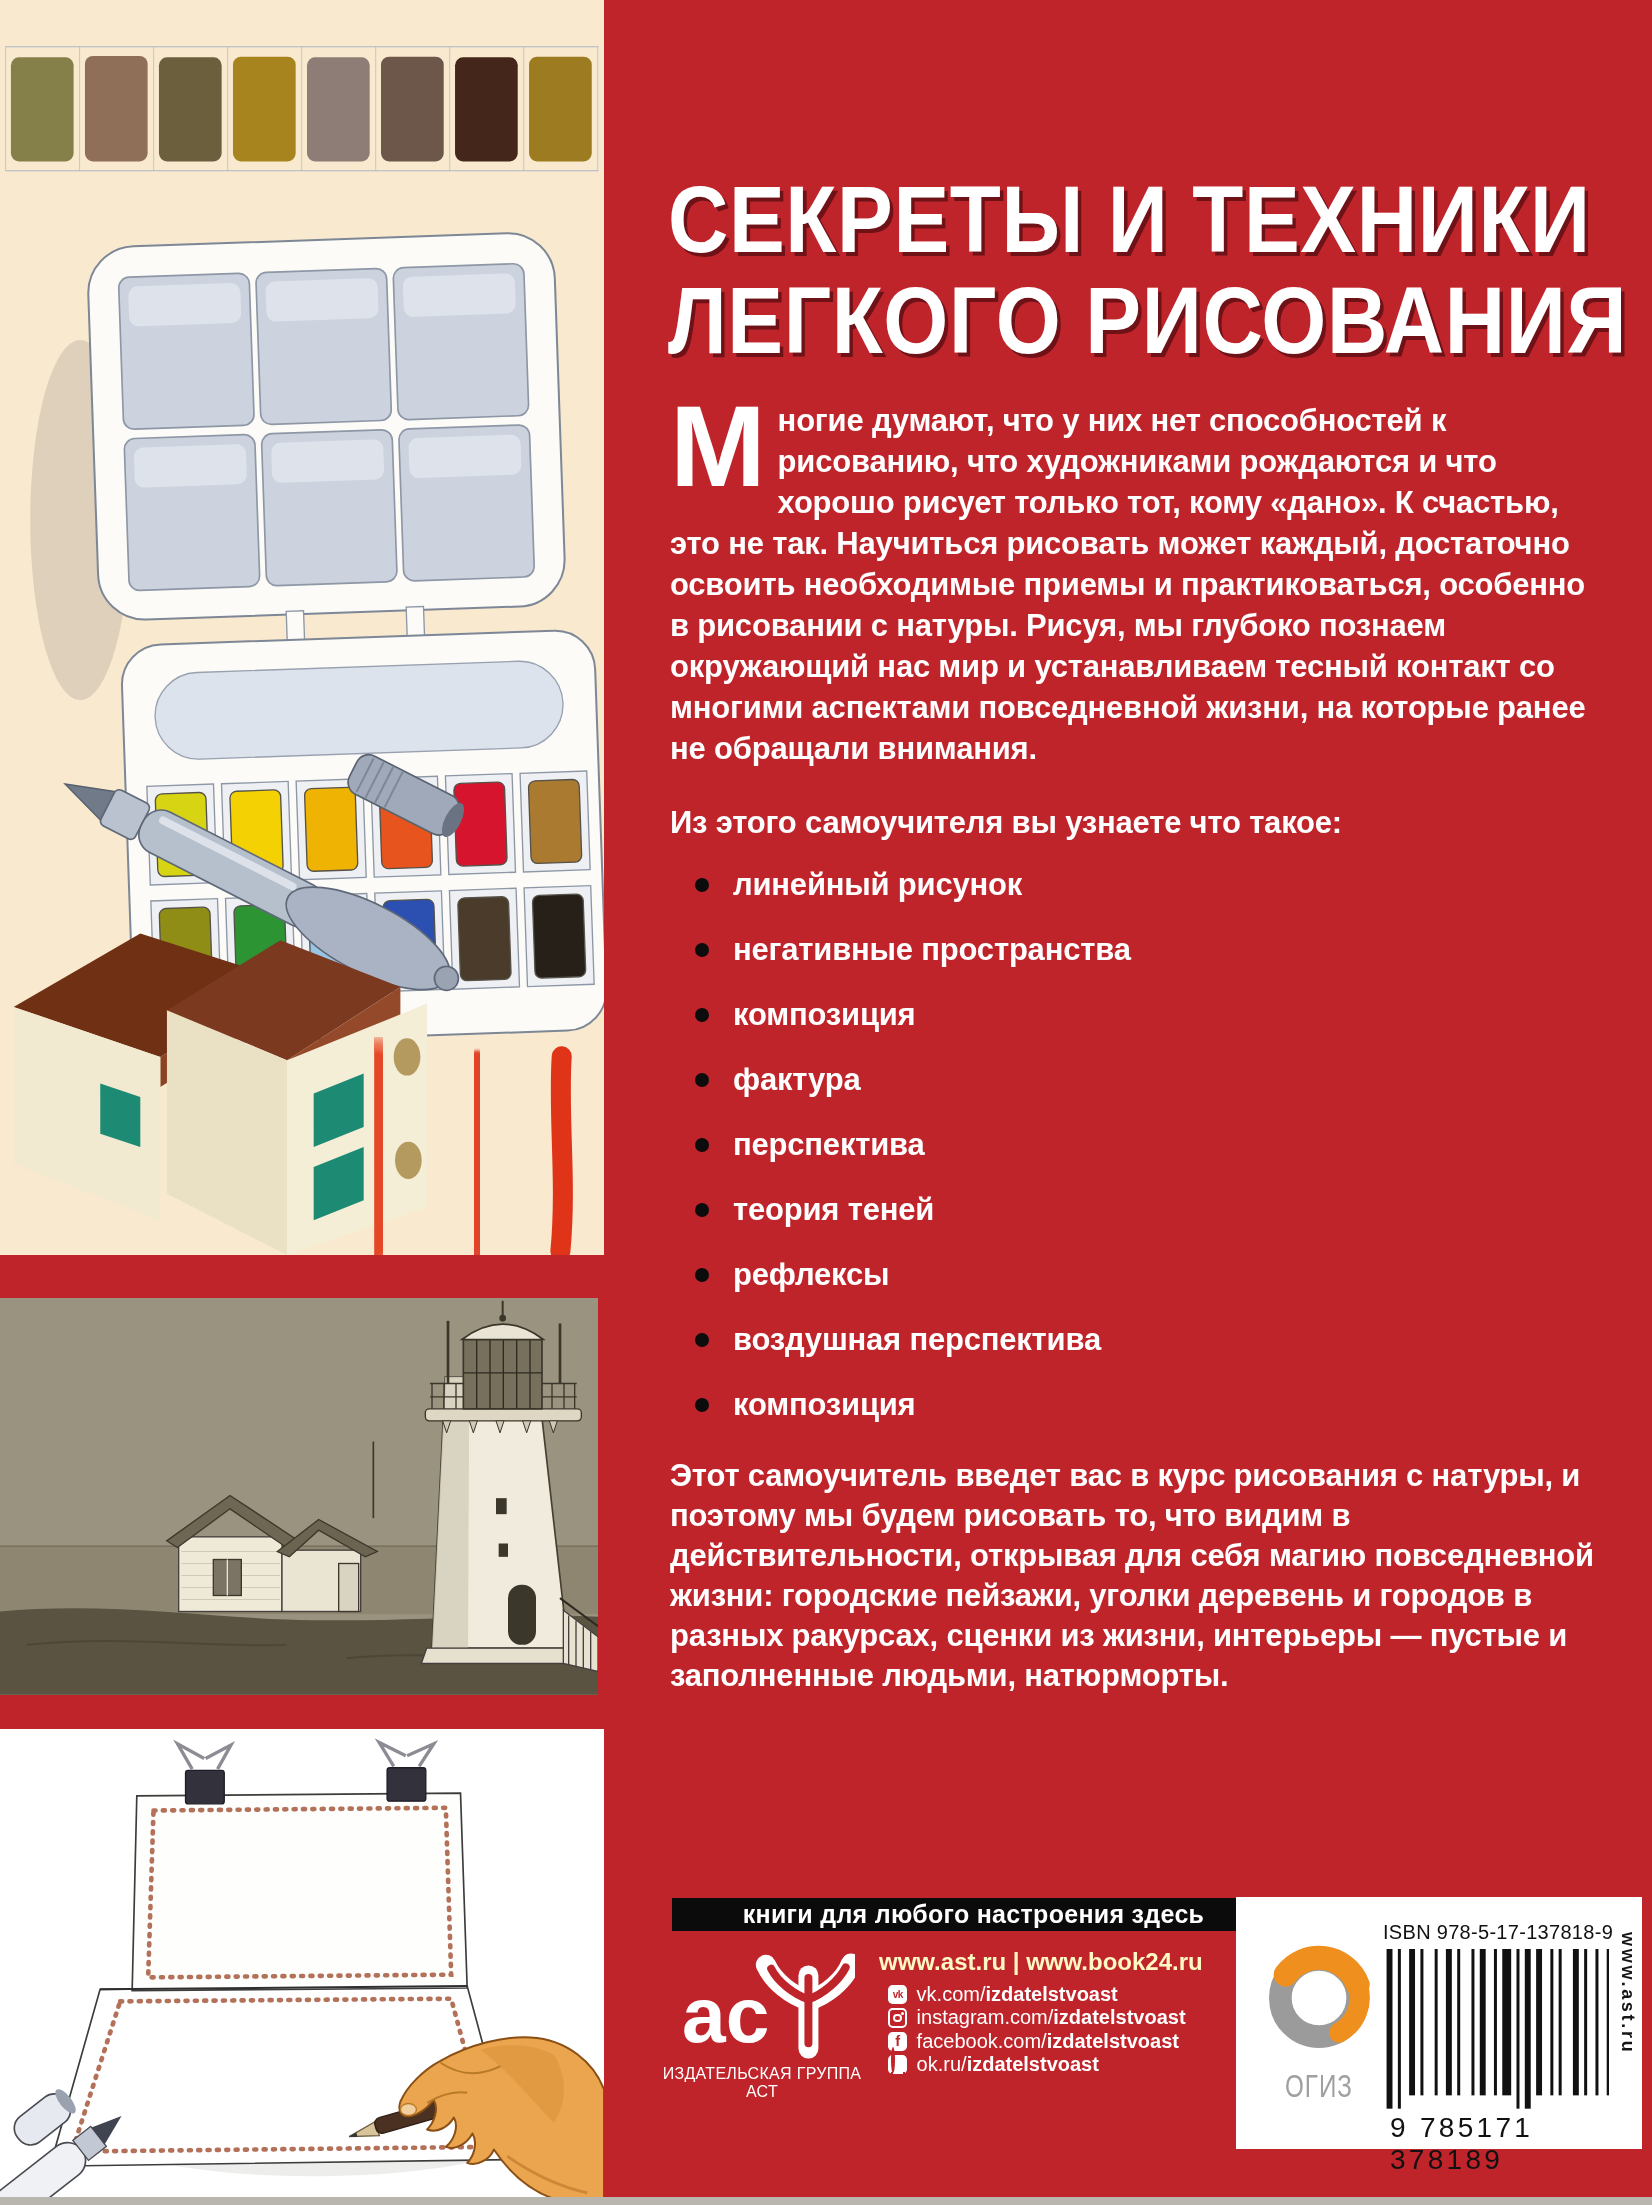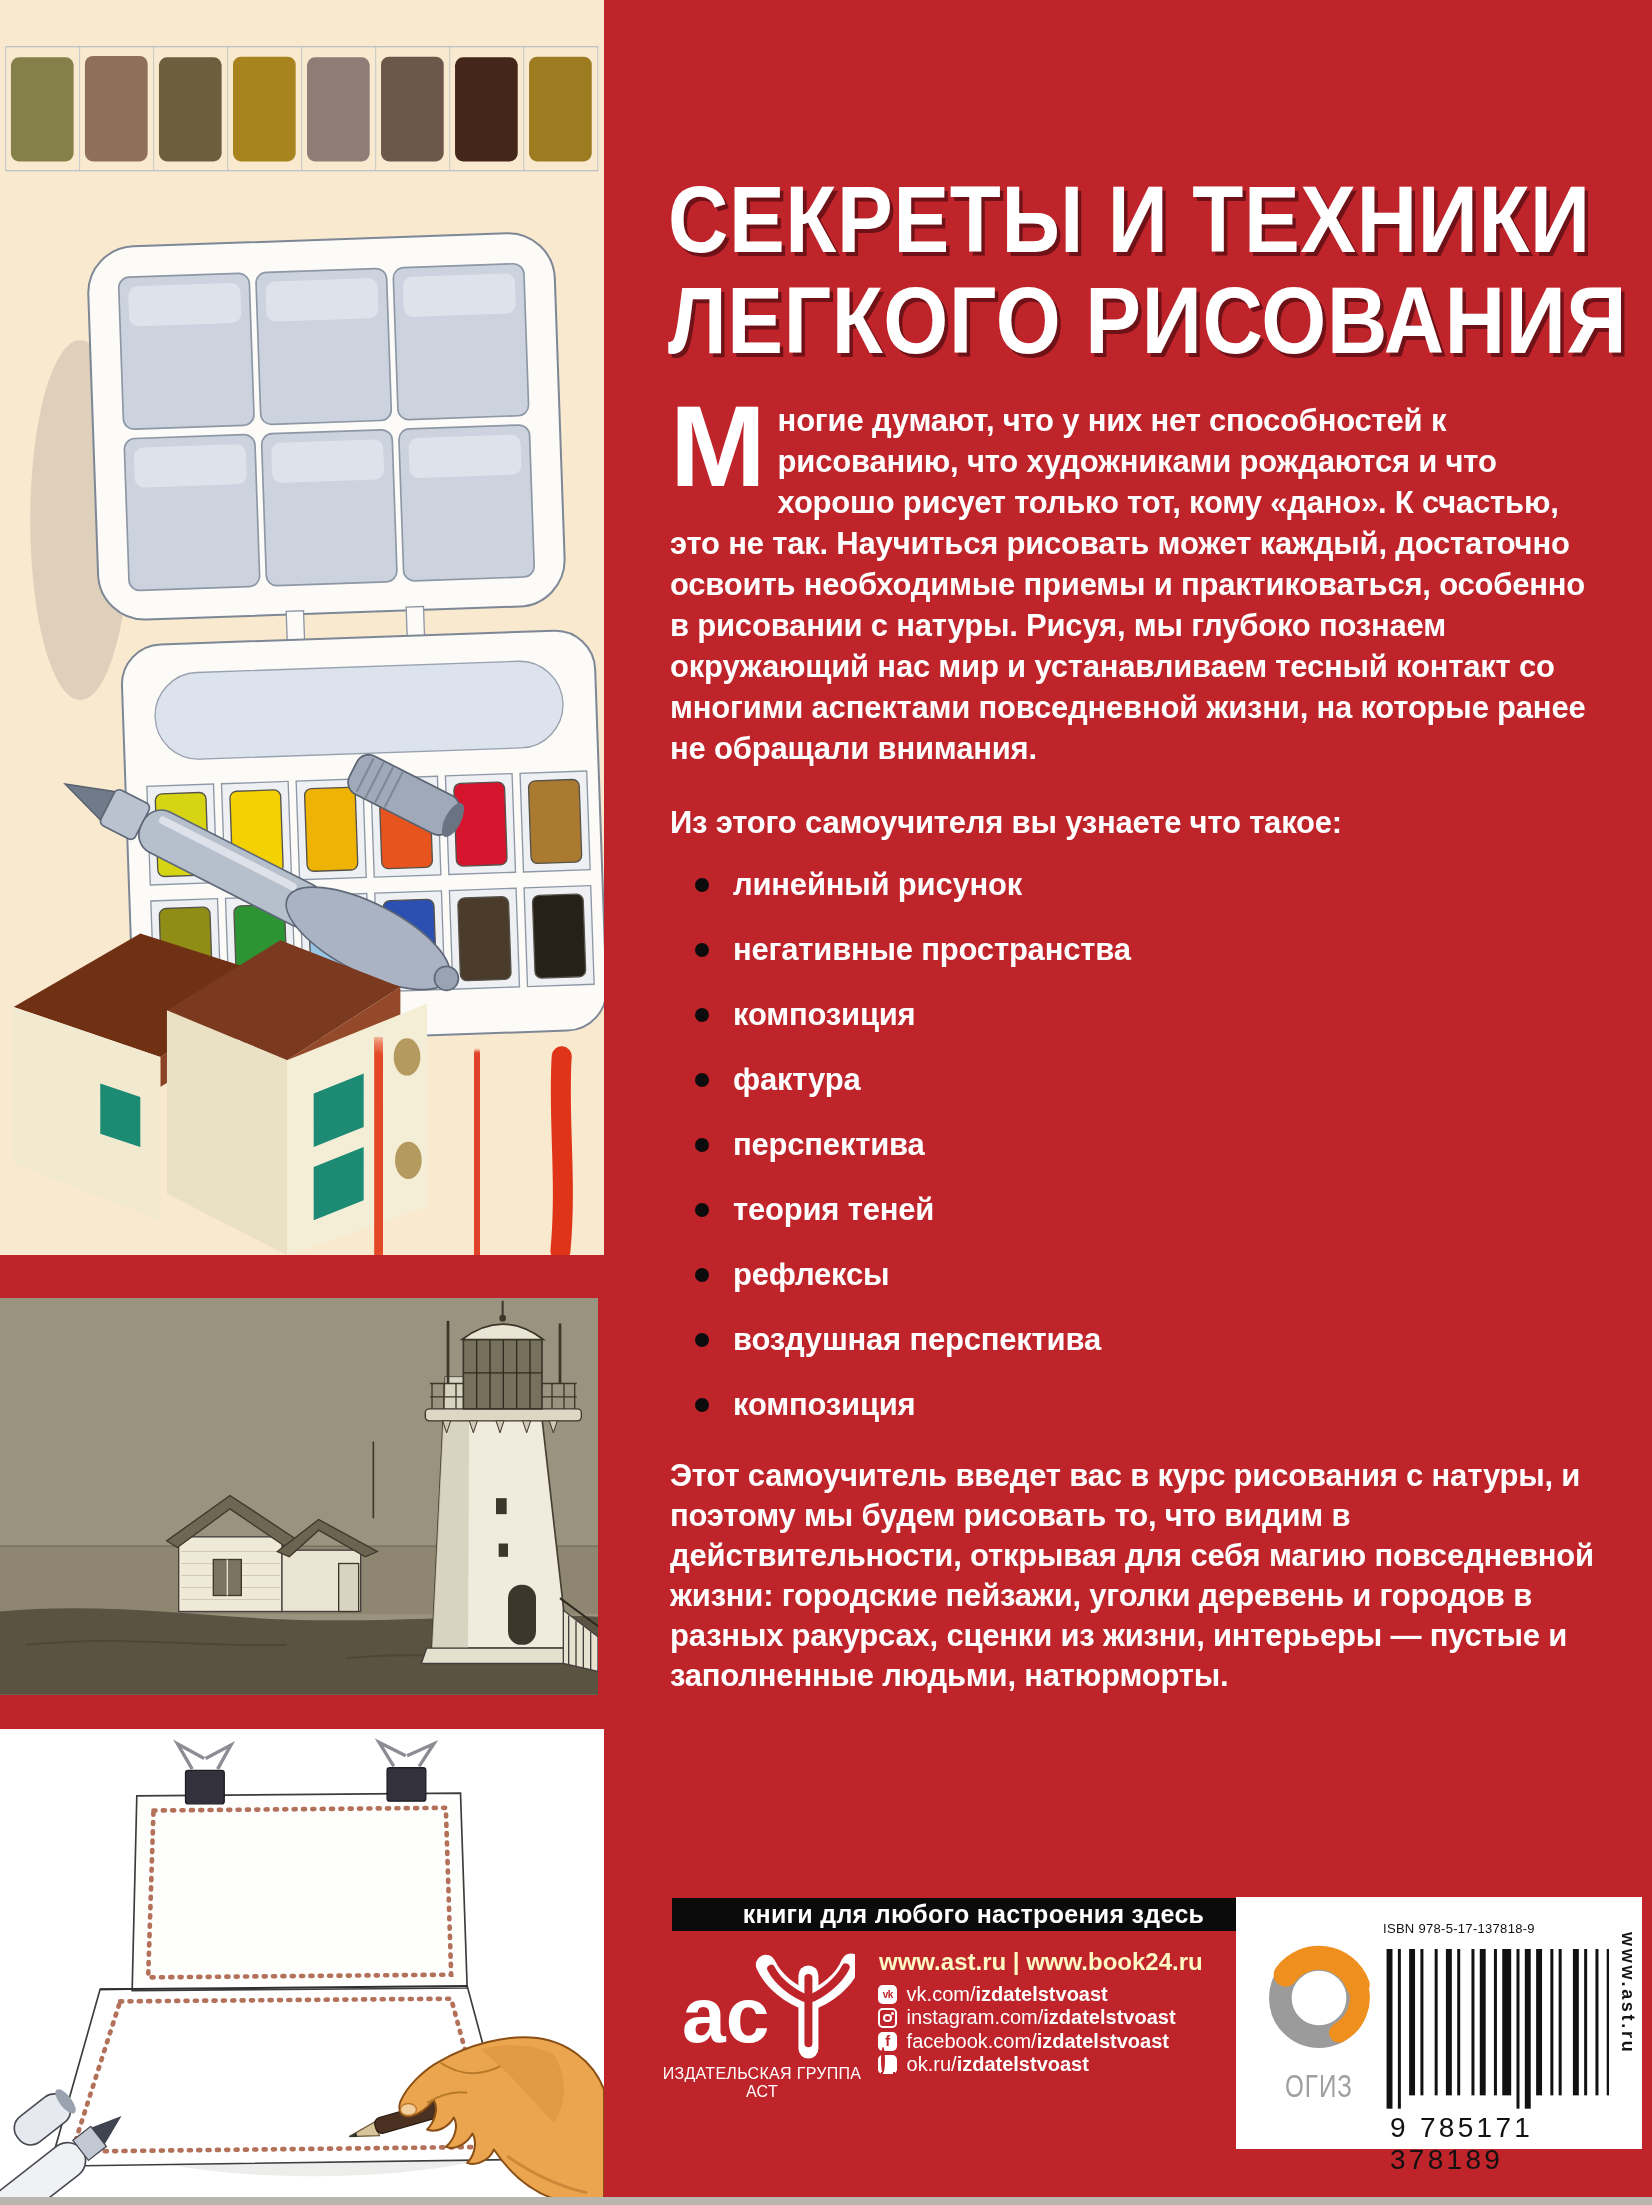--- a/index.html
+++ b/index.html
@@ -31,38 +31,38 @@
           color:#fff;display:flex;align-items:center;justify-content:center;
           font-size:25px;font-weight:700;letter-spacing:0.3px;}
 
   .ast-logo{position:absolute;left:682px;top:1942px;}
   .ast-caption{position:absolute;left:646px;top:2065px;width:232px;text-align:center;color:#fff;
                font-size:16px;letter-spacing:0.3px;}
 
   .urls{position:absolute;left:879px;top:1948px;color:#fef9c3;font-size:24px;font-weight:700;}
 
   .social{position:absolute;left:878px;top:1985px;}
-  .social-row{display:flex;align-items:center;height:19.3px;margin-bottom:4px;color:#fff;font-size:20px;}
+  .social-row{display:flex;align-items:center;height:19.3px;margin-bottom:4px;color:#fff;font-size:20px;margin-left:10px;}
   .icon{width:19.3px;height:19.3px;margin-right:9.3px;flex:none;border-radius:4.7px;position:relative;box-sizing:border-box;}
   .icon.solid{background:#fff;color:#c0242b;display:flex;align-items:center;justify-content:center;font-weight:700;}
   .icon.vk{font-size:10px;letter-spacing:-0.7px;}
   .icon.fb{font-size:14.7px;}
   .icon.outline{border:2px solid #fff;}
   .icon.outline::before{content:"";position:absolute;inset:3.3px;border:2px solid #fff;border-radius:50%;}
   .icon.outline::after{content:"";position:absolute;top:1.3px;right:1.3px;width:3.3px;height:3.3px;background:#fff;border-radius:50%;}
   .ok-head{width:5.3px;height:5.3px;border:2px solid #c0242b;border-radius:50%;margin:1.3px auto 0;}
   .ok-body{width:10px;height:6px;border:2px solid #c0242b;border-top:none;border-radius:0 0 6px 6px;margin:0.7px auto 0;}
   .handle{font-weight:700;}
   .prefix{font-weight:400;}
 
   .isbn-box{position:absolute;left:1236px;top:1897px;width:406px;height:252px;background:#fff;}
   .ogiz{position:absolute;left:23px;top:41px;}
   .ogiz-caption{position:absolute;left:23px;top:172px;width:120px;text-align:center;color:#a0a0a0;
                 font-size:31px;font-weight:400;letter-spacing:1.3px;transform:scaleX(.78);transform-origin:center;}
-  .isbn-num{position:absolute;left:147px;top:24px;font-size:13px;color:#111;letter-spacing:0.3px;}
+  .isbn-num{position:absolute;left:147px;top:24px;font-size:20px;color:#111;letter-spacing:0.3px;}
   .barcode{position:absolute;left:149px;top:52px;width:224px;height:161px;}
   .barcode-digits{position:absolute;left:154px;top:215px;width:233px;font-size:28px;color:#111;letter-spacing:3.3px;}
   .side-url{position:absolute;right:4px;top:35px;writing-mode:vertical-rl;text-orientation:mixed;
             font-size:18px;font-weight:700;letter-spacing:2.7px;color:#151515;}
 </style>
 </head>
 <body>
 
 <div class="page">
 

